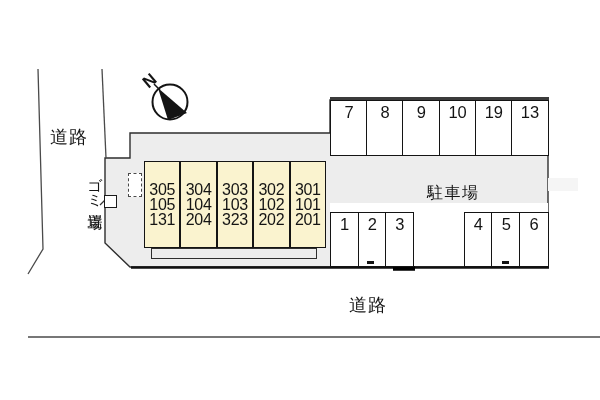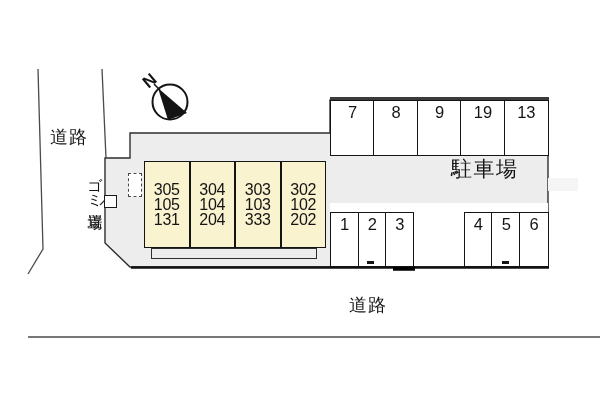--- a/index.html
+++ b/index.html
@@ -25,21 +25,21 @@
     align-items:center;font-size:16px;line-height:15.2px;letter-spacing:-0.3px;
   }
   .balcony{
     border:1.4px solid #2e2e2e;background:transparent;box-sizing:border-box;z-index:1;
   }
   .dashed-box{border:1.4px dashed #4a4a4a;background:#fff;box-sizing:border-box;}
   .solid-box{border:1.5px solid #1a1a1a;background:#fff;box-sizing:border-box;}
   .lbl{white-space:nowrap;}
   .lbl-road-left{left:50px;top:125px;font-size:18px;letter-spacing:1px;}
   .lbl-road-bottom{left:349px;top:293px;font-size:18px;letter-spacing:1px;}
-  .lbl-parking{left:427px;top:155px;font-size:21px;letter-spacing:1.5px;margin-left:24px;}
+  .lbl-parking{left:427px;top:183px;font-size:16px;letter-spacing:1.5px;}
   .lbl-garbage{
     left:85px;top:166px;writing-mode:vertical-rl;text-orientation:upright;
     font-size:15px;letter-spacing:1px;height:72px;
   }
   .wheel-stop{background:#141414;}
   .site-poly{fill:var(--site_fill,#ededed);stroke:#2e2e2e;stroke-width:1.4;}
   .ext-rect{fill:var(--extension_fill,#f5f5f5);}
 </style>
 </head>
 <body>
@@ -72,20 +72,21 @@
       <text x="143" y="86" transform="rotate(-40 150 80)" font-size="17" font-weight="bold" fill="#141414">N</text>
     </g>
 
     <line x1="100" y1="205" x2="107" y2="198" stroke="#333" stroke-width="1.2"></line>
   </svg>
 
   <div class="abs stall-row" style="left:330px;top:100px;width:219px;height:56px;">
     <div class="stall">7</div>
     <div class="stall">8</div>
     <div class="stall">9</div>
+    <div class="stall">10</div>
     <div class="stall">19</div>
     <div class="stall">13</div>
   </div>
 
   <div class="abs stall-row" style="left:330px;top:212px;width:84.5px;height:55px;">
     <div class="stall">1</div>
     <div class="stall">2</div>
     <div class="stall">3</div>
   </div>
 
@@ -107,26 +108,31 @@
       <span>131</span>
     </div>
     <div class="unit">
       <span>304</span>
       <span>104</span>
       <span>204</span>
     </div>
     <div class="unit">
       <span>303</span>
       <span>103</span>
-      <span>333</span>
+      <span>323</span>
     </div>
     <div class="unit">
       <span>302</span>
       <span>102</span>
       <span>202</span>
+    </div>
+    <div class="unit">
+      <span>301</span>
+      <span>101</span>
+      <span>201</span>
     </div>
   </div>
 
   <div class="abs dashed-box" style="left:128px;top:173px;width:14px;height:24px;"></div>
   <div class="abs solid-box" style="left:104px;top:195px;width:13px;height:13px;"></div>
 
   <div class="abs lbl lbl-road-left">道路</div>
   <div class="abs lbl lbl-garbage">ゴミ置場</div>
   <div class="abs lbl lbl-parking">駐車場</div>
   <div class="abs lbl lbl-road-bottom">道路</div>

